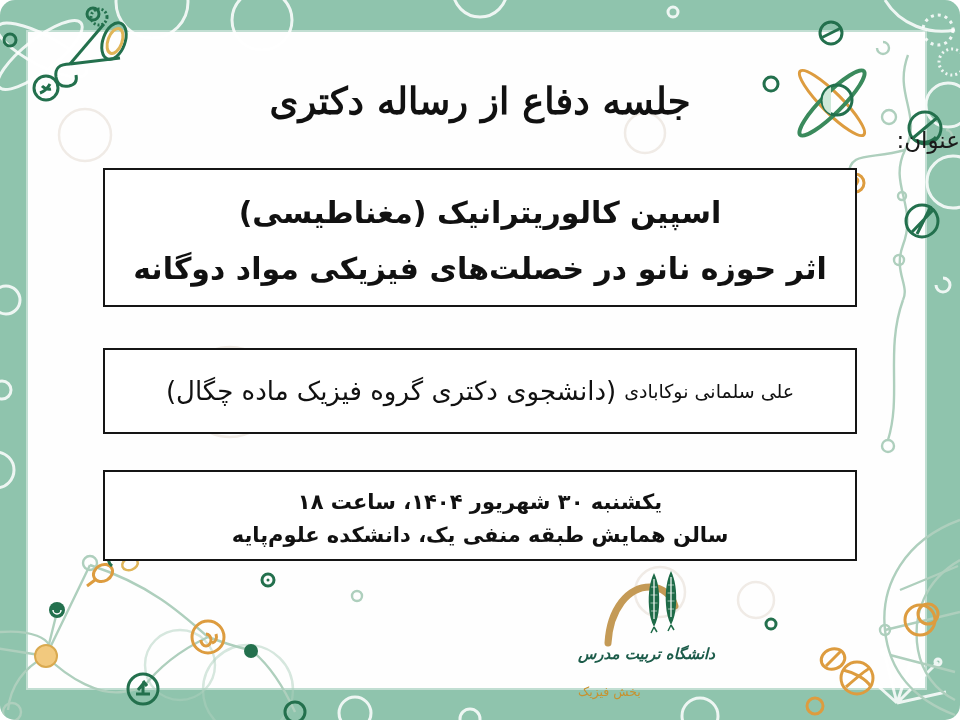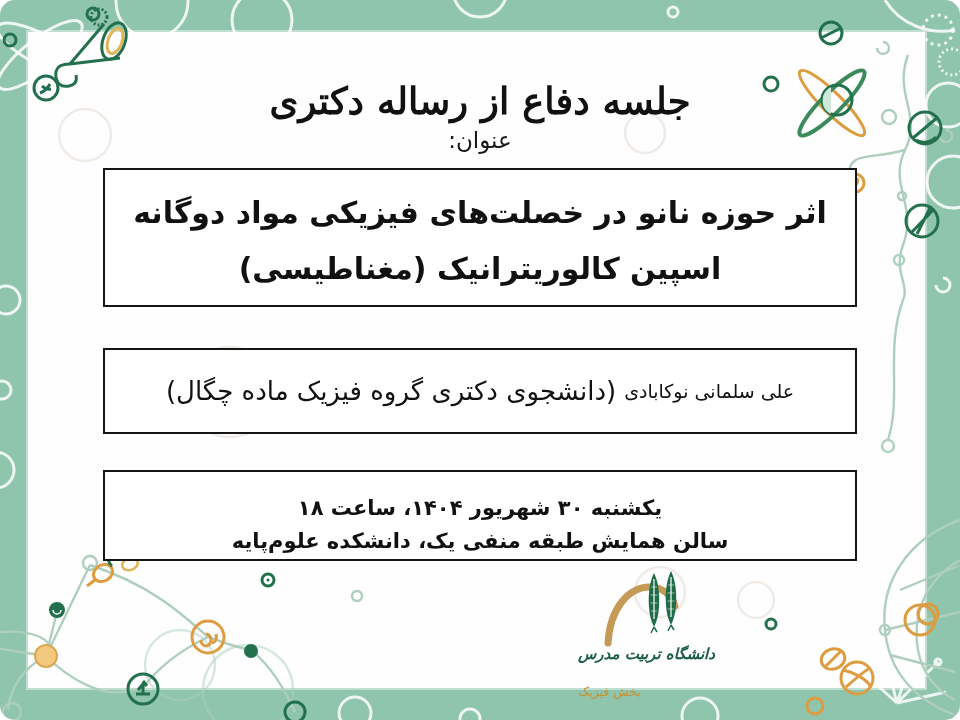--- a/index.html
+++ b/index.html
@@ -15,34 +15,34 @@
     box-shadow:0 0 0 2px rgba(255,255,255,.45);
   }
   svg.deco{position:absolute;left:0;top:0;}
   .layer{position:absolute;left:0;top:0;width:960px;height:720px;}
   .session-title{
     position:absolute;top:54px;left:120px;right:120px;text-align:center;
     font-size:37px;font-weight:bold;color:#111;direction:rtl;
     font-family:"DejaVu Serif","Liberation Serif",serif;
   }
   .title-label{
-    position:absolute;top:127px;left:0;right:0;text-align:center;
+    position:absolute;top:127px;left:0;right:0;text-align:right;
     font-size:23px;color:#1a1a1a;direction:rtl;
   }
   .box{
     position:absolute;left:103px;width:754px;box-sizing:border-box;
     border:2px solid var(--box-border,#151515);background:#fff;
     text-align:center;color:#111;direction:rtl;
   }
   .title-box{top:168px;height:139px;font-weight:bold;font-size:30px;padding-top:15px;}
   .title-box .line{line-height:56px;}
   .name-box{top:348px;height:86px;display:flex;align-items:center;justify-content:center;gap:8px;}
   .name-box .name{font-weight:normal;font-size:19px;}
   .name-box .role{font-size:26px;}
-  .date-box{top:470px;height:91px;font-weight:bold;font-size:21px;padding-top:20px;}
+  .date-box{top:470px;height:91px;font-weight:bold;font-size:21px;padding-top:14px;}
   .date-box .line{line-height:33px;}
   .logo{position:absolute;left:578px;top:571px;width:144px;text-align:left;}
   .logo svg{display:block;margin:0 auto;}
   .logo-uni{
     font-family:"DejaVu Serif","Liberation Serif",serif;font-weight:bold;font-style:italic;
     font-size:15px;color:var(--logo-text-green,#1b5b49);direction:rtl;margin-top:-4px;
   }
   .logo-dept{
     font-size:12.5px;color:var(--logo-dept-gold,#c7922f);direction:rtl;margin-top:21px;letter-spacing:1px;
   }
@@ -216,22 +216,22 @@
     <ellipse class="gold" cx="130" cy="564" rx="8" ry="6" transform="rotate(-20 130 564)" stroke-width="2.5"></ellipse>
     <path class="dg" d="M112,566 a10,10 0 1 1 16,-6"></path>
     <circle class="dg" cx="295" cy="712" r="10" stroke-width="3.5"></circle>
   </svg>
 
   <div class="layer">
     <h1 class="session-title">جلسه دفاع از رساله دکتری</h1>
     <div class="title-label">عنوان:</div>
 
     <div class="box title-box">
+      <div class="line">اسپین کالوریترانیک (مغناطیسی)</div>
       <div class="line">اثر حوزه نانو در خصلت‌های فیزیکی مواد دوگانه</div>
-      <div class="line">اسپین کالوریترانیک (مغناطیسی)</div>
     </div>
 
     <div class="box name-box">
       <span class="name">علی سلمانی نوکابادی</span>
       <span class="role">(دانشجوی دکتری گروه فیزیک ماده چگال)</span>
     </div>
 
     <div class="box date-box">
       <div class="line">یکشنبه ۳۰ شهریور ۱۴۰۴، ساعت ۱۸</div>
       <div class="line">سالن همایش طبقه منفی یک، دانشکده علوم‌پایه</div>

